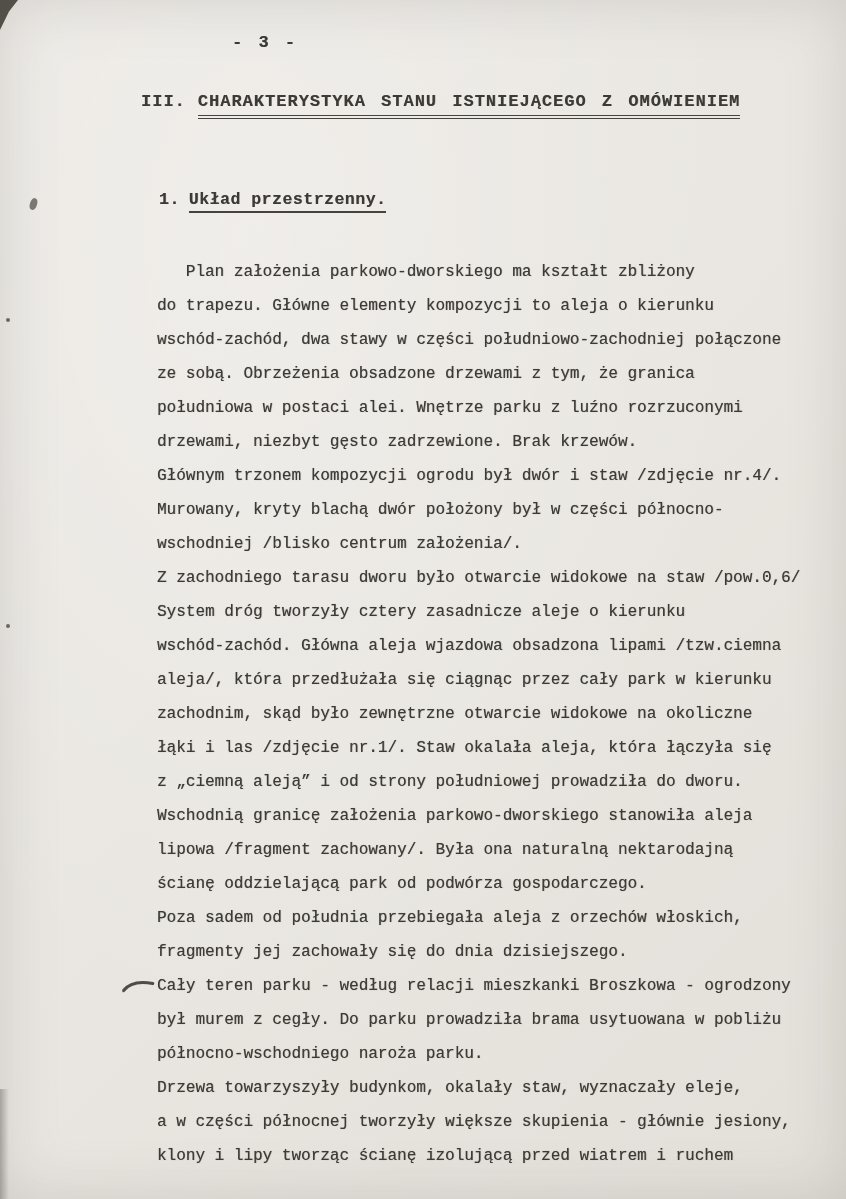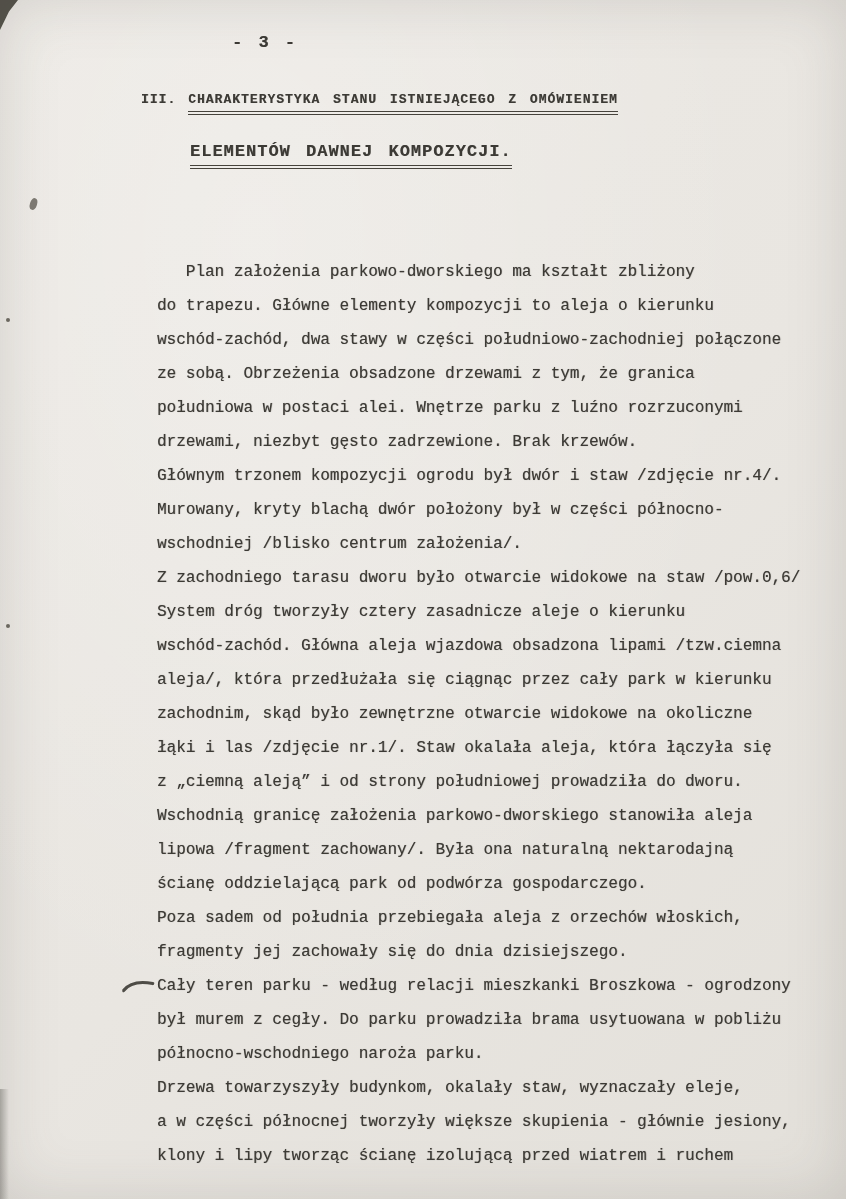--- a/index.html
+++ b/index.html
@@ -28,21 +28,21 @@
     font-size: 17px;
     font-weight: bold;
     letter-spacing: 3px;
     text-shadow: 0.4px 0.4px 0.6px rgba(56,53,48,0.5);
   }
 
   .heading-row {
     position: absolute;
     left: 141px;
     top: 92px;
-    font-size: 13px;
+    font-size: 17px;
     font-weight: bold;
     letter-spacing: 1px;
     word-spacing: 4px;
     white-space: nowrap;
     text-shadow: 0.4px 0.4px 0.6px rgba(56,53,48,0.5);
   }
   .heading-row2 {
     position: absolute;
     left: 190px;
     top: 142px;
@@ -136,24 +136,24 @@
   <div class="dot-1"></div>
   <div class="dot-2"></div>
   <div class="edge-shade"></div>
 
   <div class="page-number">- 3 -</div>
 
   <div class="heading-row">
     <span class="heading-numeral">III.</span><span class="u-double">CHARAKTERYSTYKA STANU ISTNIEJĄCEGO Z OMÓWIENIEM</span>
   </div>
 
-  <div class="heading-row2">
-    <span class="u-double">ELEMENTÓW DAWNEJ KOMPOZYCJI.</span>
+
+  <div class="subsection">
+    <span class="sec-num">1.</span><span class="u-single">Układ przestrzenny.</span>
   </div>
-
 
   <div class="body-text">   Plan założenia parkowo-dworskiego ma kształt zbliżony
 do trapezu. Główne elementy kompozycji to aleja o kierunku
 wschód-zachód, dwa stawy w części południowo-zachodniej połączone
 ze sobą. Obrzeżenia obsadzone drzewami z tym, że granica
 południowa w postaci alei. Wnętrze parku z luźno rozrzuconymi
 drzewami, niezbyt gęsto zadrzewione. Brak krzewów.
 Głównym trzonem kompozycji ogrodu był dwór i staw /zdjęcie nr.4/.
 Murowany, kryty blachą dwór położony był w części północno-
 wschodniej /blisko centrum założenia/.

